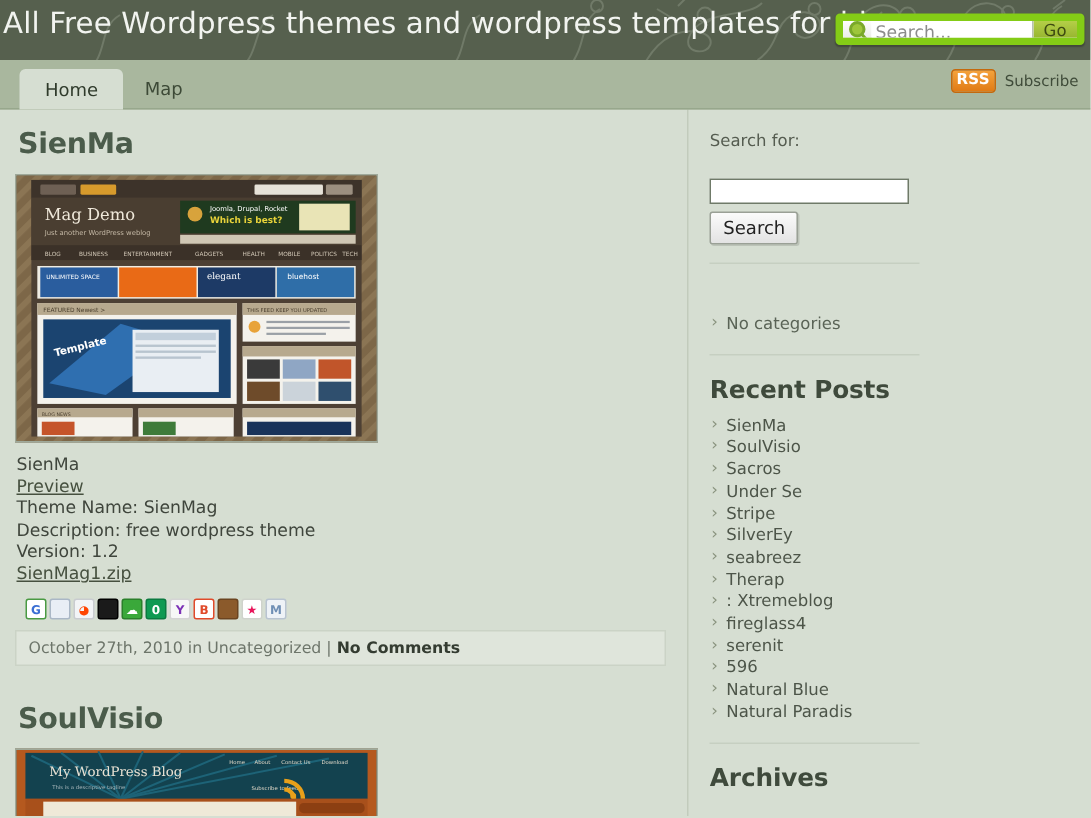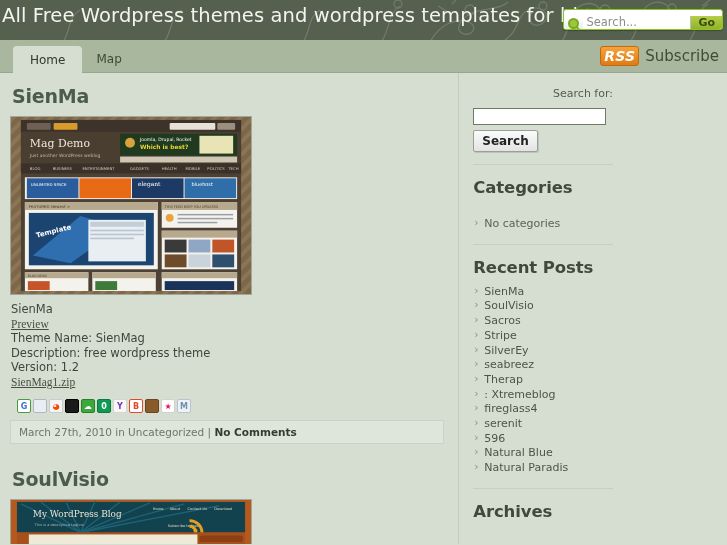--- a/index.html
+++ b/index.html
@@ -29,24 +29,24 @@
     font-size: 19.5px;
     font-weight: 400;
     color: #f2f4f0;
     white-space: nowrap;
     letter-spacing: .1px;
     font-family: "DejaVu Sans", "Liberation Sans", sans-serif;
   }
   .header-search {
     position: absolute;
     right: 4px; top: 9px;
-    display: flex; align-items: flex-end;
+    display: flex; align-items: flex-start;
     height: 21px;
     background: #ffffff;
-    border: 1px solid #84cc16;
+    border: 5px solid #84cc16;
     border-radius: 3px;
     box-shadow: 0 1px 1px rgba(0,0,0,.25);
     overflow: hidden;
     z-index: 5;
   }
   .search-mag {
     width: 19px;
     display: flex; align-items: center; justify-content: center;
     background: linear-gradient(#fdfdfd,#eceee9);
   }
@@ -73,21 +73,21 @@
     background: #fff;
     padding: 0 2px 0 3px;
     font-family: "DejaVu Sans", "Liberation Sans", sans-serif;
   }
   .search-input-hdr::placeholder { color: #8c8c8c; }
   .go-btn {
     border: none;
     background: linear-gradient(#b4cf48,#93b22c);
     color: #3d4a12;
     font-size: 11px;
-    font-weight: bold;
+    font-weight: normal;
     padding: 0 7px;
     cursor: pointer;
     border-left: 1px solid #b9c2b0;
     font-family: "DejaVu Sans", "Liberation Sans", sans-serif;
   }
 
   
   .navbar {
     position: relative;
     width: 727px; height: 33px;
@@ -120,29 +120,28 @@
     right: 8px; top: 6px;
     display: flex; align-items: center;
     gap: 6px;
     cursor: pointer;
   }
   .rss-badge {
     background: linear-gradient(#f5a33c,#e07a14);
     border: 1px solid #c4690d;
     border-radius: 3px;
     color: #fff;
-    font-size: 14px;
+    font-size: 10px;
     font-weight: bold;
     padding: 2px 3px 2px 3px;
     letter-spacing: .2px;
     line-height: 1;
-    font-style: italic;
   }
   .subscribe-label {
-    font-size: 15px;
+    font-size: 10px;
     color: #3f4b39;
   }
 
   
   .page {
     display: flex;
     width: 623px;
     height: 471px;
   }
   .content {
@@ -175,21 +174,20 @@
   .post-lines {
     margin-top: 7px;
     font-size: 11.5px;
     color: #3f453c;
     line-height: 14.6px;
     padding-left: 1px;
   }
   .post-lines a {
     color: #46503f;
     text-decoration: underline;
-    font-family: Liberation Serif, serif;
   }
   .share-row {
     display: flex;
     gap: 2px;
     margin: 9px 0 7px 7px;
   }
   .share-icon {
     width: 14px; height: 14px;
     border-radius: 2px;
     display: inline-block;
@@ -214,43 +212,41 @@
 
   
   .widget { padding-bottom: 12px; }
   .widget + .widget {
     border-top: 1px solid #c6cfc1;
     padding-top: 13px;
   }
   .widget-label {
     font-size: 11px;
     color: #555c50;
-    margin-bottom: 5px;
-    text-align: right;
+    margin-bottom: 16px;
   }
   .sb-search-input {
     width: 133px; height: 17px;
     border: 1px solid #6f7a68;
     background: #fff;
     font-size: 11px;
     padding: 0 3px;
     font-family: "DejaVu Sans", "Liberation Sans", sans-serif;
   }
   .sb-search-btn {
     margin-top: 5px;
     background: linear-gradient(#fbfbfb,#e3e3e3);
     border: 1px solid #9aa096;
     border-radius: 2px;
     font-size: 12px;
     color: #222;
     padding: 3px 8px;
     cursor: pointer;
     box-shadow: 1px 1px 0 rgba(0,0,0,.12);
     font-family: "DejaVu Sans", "Liberation Sans", sans-serif;
-    font-weight: bold;
   }
   .widget-title {
     font-size: 16.5px;
     font-weight: bold;
     color: #3f4a3c;
     margin: 0 0 8px 0;
     letter-spacing: -.1px;
   }
   .widget-list { list-style: none; margin: 0; padding: 0; }
   .widget-list li {
@@ -438,21 +434,21 @@
         <span class="share-icon" style="background:#3aa83a;border:1px solid #2a7f2a">☁</span>
         <span class="share-icon" style="background:#0f9a52;border:1px solid #0b7a40">0</span>
         <span class="share-icon" style="background:#f7f7f7;color:#7b2fb5;border:1px solid #d4d4d4">Y</span>
         <span class="share-icon" style="background:#fff;color:#e04a2a;border:1px solid #e04a2a">B</span>
         <span class="share-icon" style="background:#8b5a2b;border:1px solid #6b4420"></span>
         <span class="share-icon" style="background:#fff;color:#e8145a;border:1px solid #cfd3cc">★</span>
         <span class="share-icon" style="background:#eef2f7;color:#6f8fb5;border:1px solid #b9c4d1">M</span>
       </div>
 
       <div class="post-meta">
-        <span>March 27th, 2010 in Uncategorized | </span><b>No Comments</b>
+        <span>October 27th, 2010 in Uncategorized | </span><b>No Comments</b>
       </div>
     </div>
 
     <div class="post-divider"></div>
 
     <div>
       <div class="post-title">SoulVisio</div>
       <svg class="thumb thumb-soul" viewBox="0 0 242 46" preserveAspectRatio="none">
         <rect width="242" height="46" fill="#b5591f"></rect>
         <rect x="6" y="2" width="230" height="32" fill="#13424f"></rect>
@@ -489,32 +485,32 @@
 
   <div class="sidebar">
 
     <div class="widget">
       <div class="widget-label">Search for:</div>
       <input class="sb-search-input" type="text" style="">
       <div><button class="sb-search-btn">Search</button></div>
     </div>
 
     <div class="widget">
-      <div class="widget-title">Categories</div>
       <ul class="widget-list">
         <li class="nolink">No categories</li>
       </ul>
     </div>
 
     <div class="widget">
       <div class="widget-title">Recent Posts</div>
       <ul class="widget-list">
         <li>SienMa</li>
         <li>SoulVisio</li>
         <li>Sacros</li>
+        <li>Under Se</li>
         <li>Stripe</li>
         <li>SilverEy</li>
         <li>seabreez</li>
         <li>Therap</li>
         <li>: Xtremeblog</li>
         <li>fireglass4</li>
         <li>serenit</li>
         <li>596</li>
         <li>Natural Blue</li>
         <li>Natural Paradis</li>

